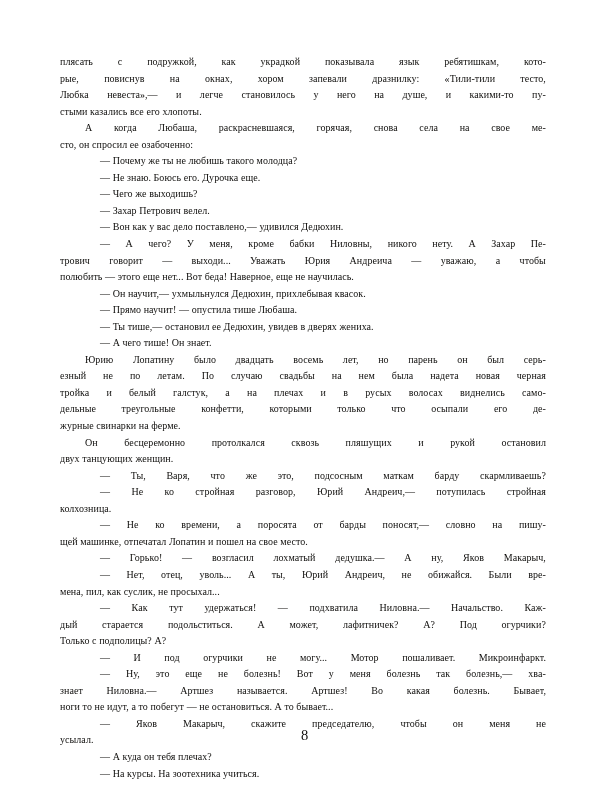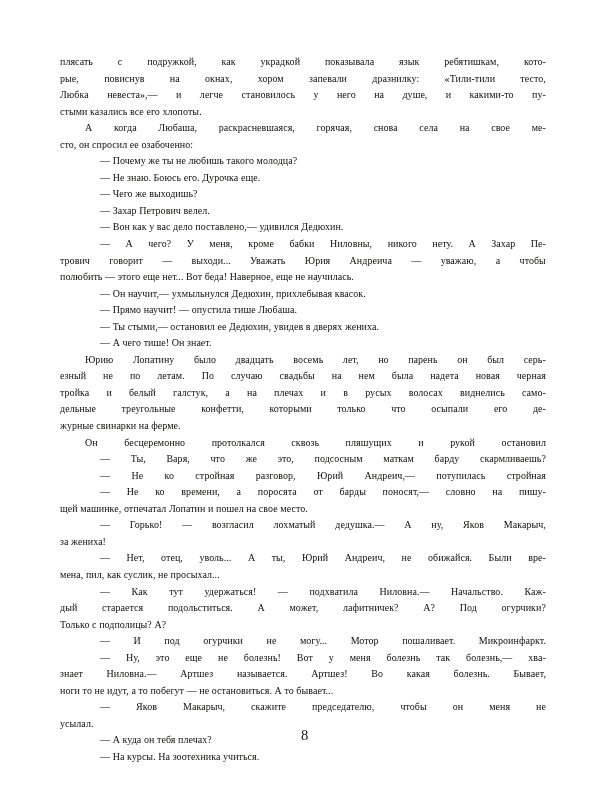--- a/index.html
+++ b/index.html
@@ -253,21 +253,21 @@
         <span class="w">Прямо</span>
         <span class="w">научит!</span>
         <span class="w">—</span>
         <span class="w">опустила</span>
         <span class="w">тише</span>
         <span class="w">Любаша.</span>
       </div>
       <div class="line dash last">
         <span class="w">—</span>
         <span class="w">Ты</span>
-        <span class="w">стыми,—</span>
+        <span class="w">тише,—</span>
         <span class="w">остановил</span>
         <span class="w">ее</span>
         <span class="w">Дедюхин,</span>
         <span class="w">увидев</span>
         <span class="w">в</span>
         <span class="w">дверях</span>
         <span class="w">жениха.</span>
       </div>
       <div class="line dash last">
         <span class="w">—</span>
@@ -340,20 +340,25 @@
       <div class="line indent">
         <span class="w">Он</span>
         <span class="w">бесцеремонно</span>
         <span class="w">протолкался</span>
         <span class="w">сквозь</span>
         <span class="w">пляшущих</span>
         <span class="w">и</span>
         <span class="w">рукой</span>
         <span class="w">остановил</span>
       </div>
+      <div class="line last">
+        <span class="w">двух</span>
+        <span class="w">танцующих</span>
+        <span class="w">женщин.</span>
+      </div>
       <div class="line dash">
         <span class="w">—</span>
         <span class="w">Ты,</span>
         <span class="w">Варя,</span>
         <span class="w">что</span>
         <span class="w">же</span>
         <span class="w">это,</span>
         <span class="w">подсосным</span>
         <span class="w">маткам</span>
         <span class="w">барду</span>
@@ -363,20 +368,23 @@
         <span class="w">—</span>
         <span class="w">Не</span>
         <span class="w">ко</span>
         <span class="w">стройная</span>
         <span class="w">разговор,</span>
         <span class="w">Юрий</span>
         <span class="w">Андреич,—</span>
         <span class="w">потупилась</span>
         <span class="w">стройная</span>
       </div>
+      <div class="line last">
+        <span class="w">колхозница.</span>
+      </div>
       <div class="line dash">
         <span class="w">—</span>
         <span class="w">Не</span>
         <span class="w">ко</span>
         <span class="w">времени,</span>
         <span class="w">а</span>
         <span class="w">поросята</span>
         <span class="w">от</span>
         <span class="w">барды</span>
         <span class="w">поносят,—</span>
@@ -400,24 +408,20 @@
         <span class="w">Горько!</span>
         <span class="w">—</span>
         <span class="w">возгласил</span>
         <span class="w">лохматый</span>
         <span class="w">дедушка.—</span>
         <span class="w">А</span>
         <span class="w">ну,</span>
         <span class="w">Яков</span>
         <span class="w">Макарыч,</span>
       </div>
-      <div class="line last">
-        <span class="w">за</span>
-        <span class="w">жениха!</span>
-      </div>
       <div class="line dash">
         <span class="w">—</span>
         <span class="w">Нет,</span>
         <span class="w">отец,</span>
         <span class="w">уволь...</span>
         <span class="w">А</span>
         <span class="w">ты,</span>
         <span class="w">Юрий</span>
         <span class="w">Андреич,</span>
         <span class="w">не</span>

